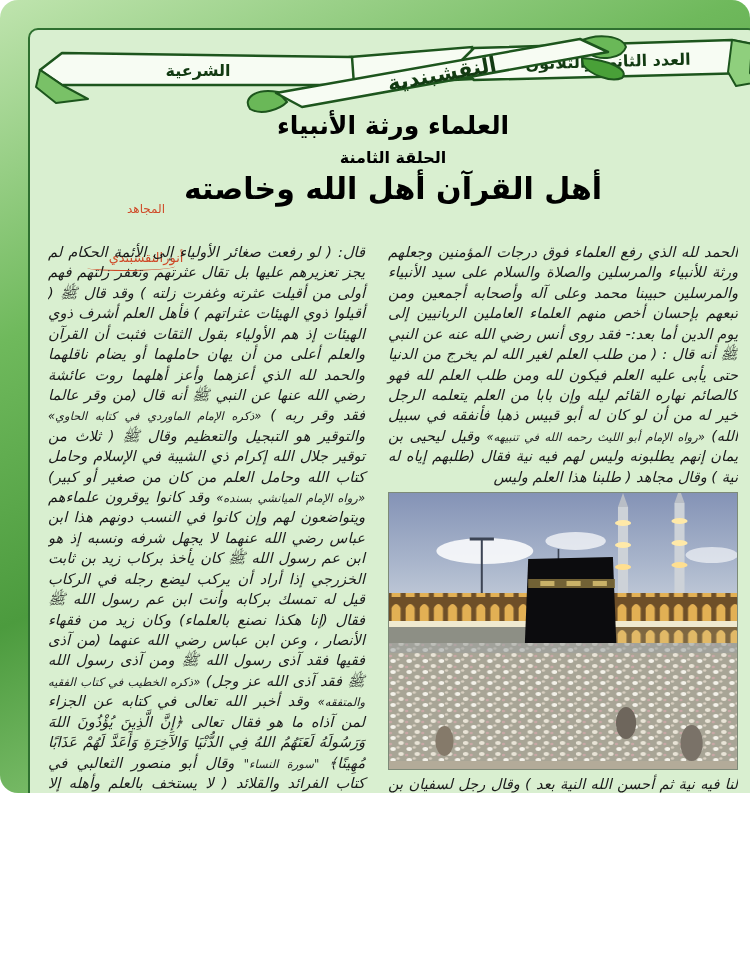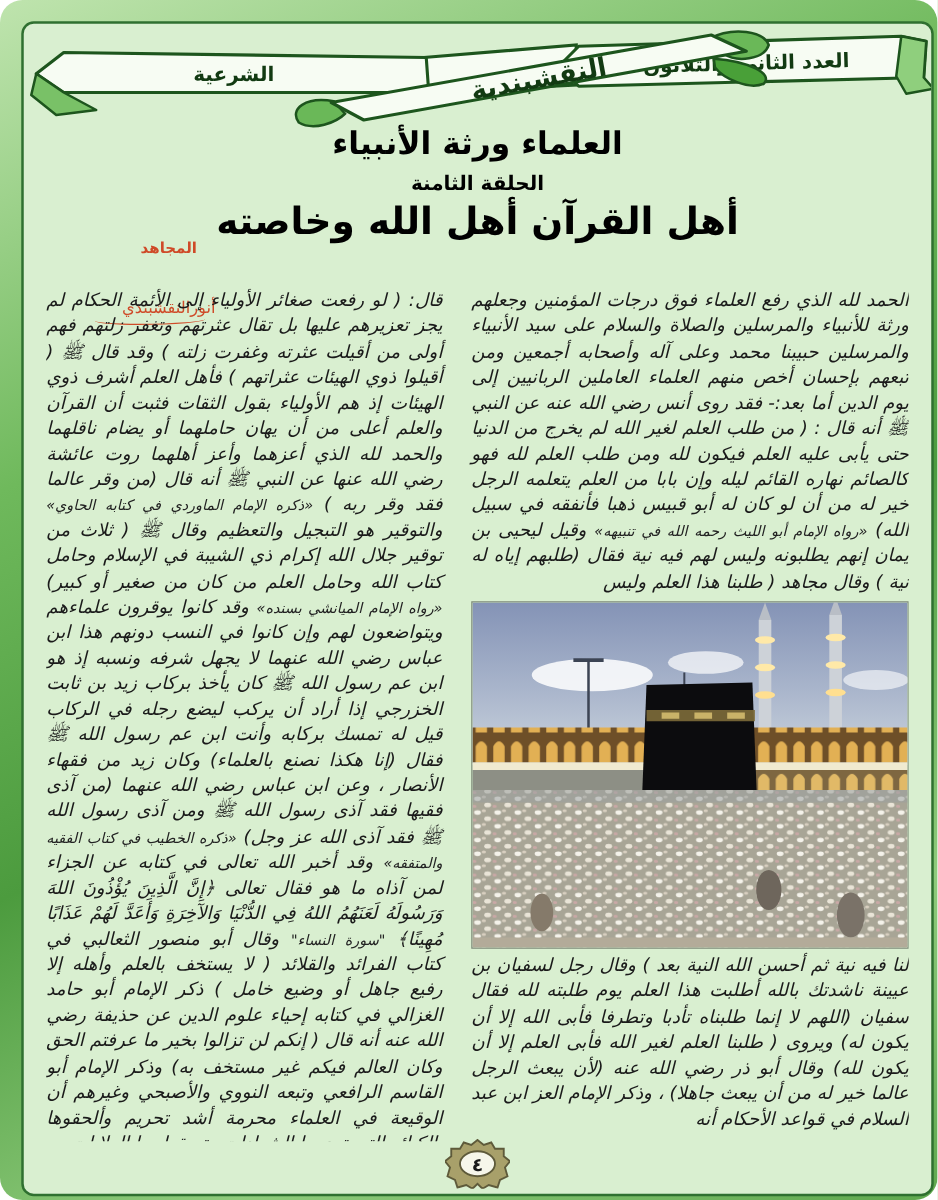--- a/index.html
+++ b/index.html
@@ -1,20 +1,20 @@
 <!DOCTYPE html>
 <html lang="ar"><head>
 <meta charset="utf-8">
 <style>
   * { box-sizing: border-box; margin: 0; padding: 0; }
   body { margin: 0; background: #ffffff; font-family: "DejaVu Sans", sans-serif; }
 
   .page-frame {
-    width: 750px; height: 960px;
-    padding: 17px;
+    width: 750px; height: 793px;
+    padding: 28px;
     border-radius: 18px;
     background: linear-gradient(155deg, #bfe4ae 0%, #6fb95c 30%, #4c9b3e 55%, #8fcb7c 80%, #5fa84e 100%);
     position: relative;
   }
   .page-content {
     width: 730px; height: 940px;
     background: #d9efd0;
     border: 2px solid #2f7030;
     border-radius: 10px;
     position: relative;
@@ -24,21 +24,21 @@
 
   .header-deco { position: absolute; top: 0; left: 0; width: 730px; height: 84px; }
   .banner-text { font-family: "DejaVu Sans", sans-serif; font-weight: bold; fill: #123a12; }
 
   .title-block { position: absolute; top: 80px; left: 0; right: 0; text-align: center; color: #000000; }
   .title-line1 { font-size: 25px; font-weight: bold; line-height: 32px; }
   .title-line2 { font-size: 16px; font-weight: bold; line-height: 31px; }
   .title-line3 { font-size: 30px; font-weight: bold; line-height: 31px; }
 
   .byline { position: absolute; top: 172px; right: 545px; width: 130px; text-align: center; color: #cf4a28; }
-  .byline-word { font-size: 12px; font-weight: bold; }
+  .byline-word { font-size: 12px; font-weight: normal; }
   .byline-name { font-size: 13px; font-weight: normal; display: inline-block; margin-top: 34px; }
   .byline-name::after { content: ""; display: block; height: 7px; border-bottom: 1.5px solid #cf4a28; border-radius: 0 0 60% 40%; margin: -2px 8px 0 -22px; }
 
   .columns {
     position: absolute; top: 212px; right: 18px; left: 18px; bottom: 42px;
     display: flex; gap: 8px; direction: rtl; overflow: hidden;
   }
   .col { text-align: justify; color: #1a1a1a; }
   .col-first { flex: 0 0 350px; margin-left: 15px; }
   .col-second { flex: 1 1 auto; }

